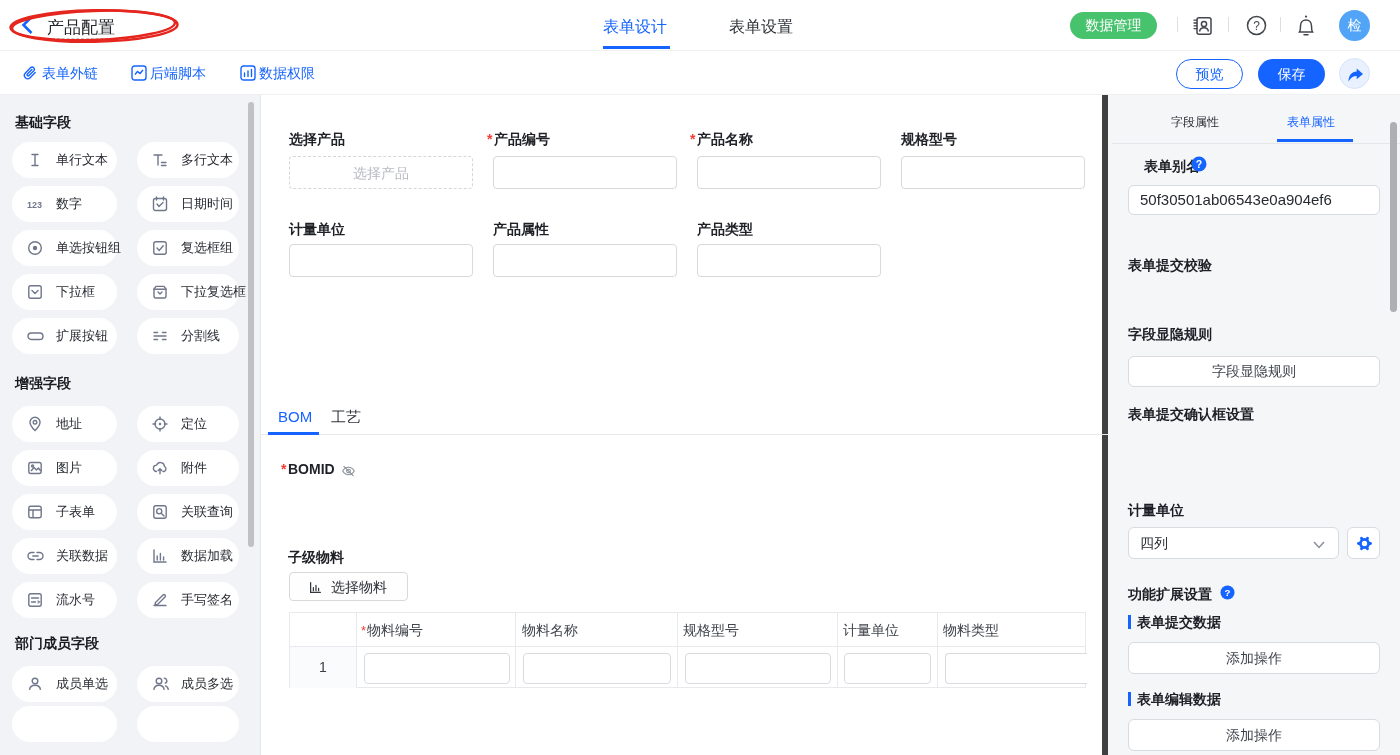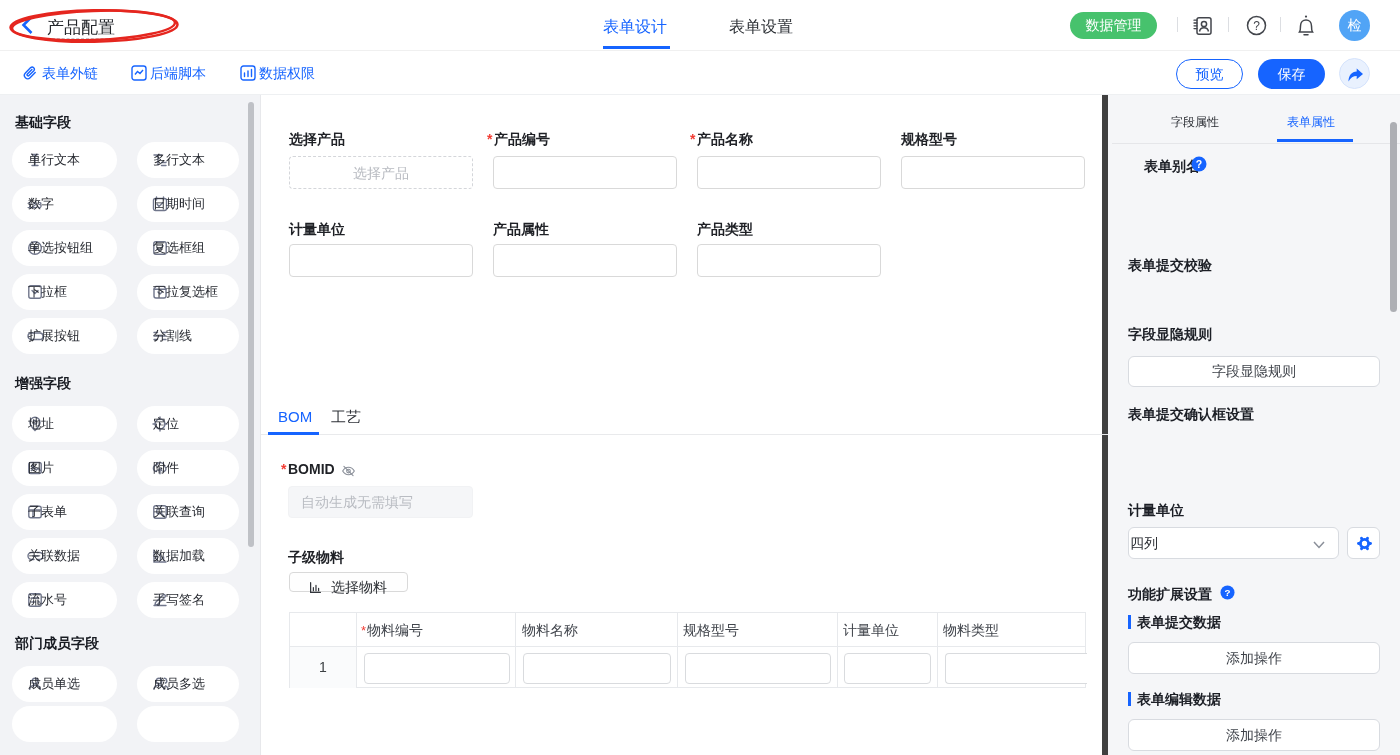--- a/index.html
+++ b/index.html
@@ -24,21 +24,21 @@
   .tlink { position:absolute; top:14px; color:#1664ff; font-size:14px; }
   .tlico { position:absolute; top:14px; }
   #btnpreview { position:absolute; left:1176px; top:8px; width:67px; height:30px; border:1px solid #1664ff; border-radius:16px; color:#1664ff; text-align:center; line-height:28px; font-size:14px; background:#fff; }
   #btnsave { position:absolute; left:1258px; top:8px; width:67px; height:30px; border-radius:16px; color:#fff; text-align:center; line-height:30px; font-size:14px; background:#1664ff; }
   #btnshare { position:absolute; left:1339px; top:7px; width:31px; height:31px; border-radius:50%; background:#e9f1fe; border:1px solid #d5e3fc; }
   
   #sidebar { position:absolute; left:0; top:95px; width:261px; height:660px; background:#f2f3f6; border-right:1px solid #e7e8eb; overflow:hidden; }
   .shead { position:absolute; left:15px; font-size:14px; font-weight:bold; color:#181b22; line-height:1; }
   .pill { position:absolute; height:36px; border-radius:18px; background:#fff; font-size:13px; color:#272a31; }
   .pill svg { position:absolute; left:15px; top:10px; }
-  .pill span { position:absolute; left:16px; top:11px; line-height:14px; white-space:nowrap; }
+  .pill span { position:absolute; left:44px; top:11px; line-height:14px; white-space:nowrap; }
   .pc1 { left:12px; width:105px; }
   .pc2 { left:137px; width:102px; }
   #sbthumb { position:absolute; left:248px; top:7px; width:6px; height:445px; border-radius:3px; background:#bfc1c6; }
   #sbbottom { position:absolute; left:0; top:622px; width:260px; height:38px; background:#fff; box-shadow:0 -2px 6px rgba(0,0,0,0.05); }
   
   #canvas { position:absolute; left:261px; top:95px; width:847px; height:660px; background:#fff; border-right:6px solid #404040; }
   .flabel { position:absolute; font-size:14px; font-weight:bold; color:#1f2126; white-space:nowrap; line-height:1; }
   .req:before { content:"*"; position:absolute; left:-7px; top:0px; color:#f23c33; font-weight:bold; }
   .finput { position:absolute; width:184px; height:33px; border:1px solid #d9d9d9; border-radius:4px; background:#fff; }
   
@@ -353,24 +353,23 @@
   <div style="position:absolute; left:7px; top:337px; width:51px; height:3px; background:#1664ff;"></div>
 
   <div class="flabel req" style="left:27px; top:367px;">BOMID</div>
   <svg width="15" height="12" viewBox="0 0 18 14" style="position:absolute; left:80px; top:370px;">
       <g stroke="#8a8f99" fill="none" stroke-width="1.3">
         <path d="M2 7 C3.8 4 6.2 2.5 9 2.5 C11.8 2.5 14.2 4 16 7 C14.2 10 11.8 11.5 9 11.5 C6.2 11.5 3.8 10 2 7 Z"></path>
         <circle cx="9" cy="7" r="2.2"></circle>
         <path d="M3.5 1.5 L14.5 12.5" stroke-linecap="round"></path>
       </g>
     </svg>
-  <div style="position:absolute; left:27px; top:391px; width:185px; height:32px; background:#f5f6f8; border:1px solid #f1f2f4; border-radius:4px; color:#b9bcc2; font-size:14px; line-height:30px; padding-left:12px;">自动生成无需填写</div>
 
   <div class="flabel" style="left:27px; top:455px;">子级物料</div>
-  <div style="position:absolute; left:28px; top:477px; width:119px; height:20px; border:1px solid #d9d9d9; border-radius:4px; background:#fefefe;">
+  <div style="position:absolute; left:28px; top:477px; width:119px; height:29px; border:1px solid #d9d9d9; border-radius:4px; background:#fefefe;">
     <svg width="13" height="13" viewBox="0 0 16 16" style="position:absolute;left:19px;top:8px">
         <g stroke="#33363c" fill="none" stroke-width="1.5" stroke-linecap="round">
           <path d="M2 2 v12 h12"></path>
           <path d="M5.4 12 v-4 M8.6 12 v-6.5 M11.8 12 v-3"></path>
         </g>
       </svg>
     <div style="position:absolute;left:41px;top:7px;font-size:14px;color:#2e3136;line-height:1.1">选择物料</div>
   </div>
 
   <div style="position:absolute; left:28px; top:517px; width:797px; height:76px; border:1px solid #e7e9ec;">
@@ -398,30 +397,31 @@
   <div class="ptab" style="left:63px; color:#2a2d33;">字段属性</div>
   <div class="ptab" style="left:179px; color:#1664ff;">表单属性</div>
   <div style="position:absolute; left:169px; top:44px; width:76px; height:3px; background:#1664ff;"></div>
   <div style="position:absolute; left:4px; top:48px; width:288px; border-bottom:1px solid #e5e6e9;"></div>
 
   <div class="plabel" style="top:64px;margin-left:16px;">表单别名</div>
   <svg width="16" height="16" viewBox="0 0 16 16" style="position:absolute;left:83px;top:61px">
       <circle cx="8" cy="8" r="7.5" fill="#1664ff"></circle>
       <text x="8" y="11.8" font-size="10.5" font-weight="bold" text-anchor="middle" fill="#fff" font-family="Liberation Sans">?</text>
     </svg>
+  <div class="pinput" style="top:90px; height:30px; color:#272a30; font-size:15px; line-height:28px; padding-left:11px;">50f30501ab06543e0a904ef6</div>
 
   <div class="plabel" style="top:147px;margin-top:16px;">表单提交校验</div>
 
   <div class="plabel" style="top:232px;">字段显隐规则</div>
   <div class="pbtn" style="top:261px;">字段显隐规则</div>
 
   <div class="plabel" style="top:312px;">表单提交确认框设置</div>
 
   <div class="plabel" style="top:408px;">计量单位</div>
-  <div class="pinput" style="top:432px; width:211px; height:32px; color:#272a30; line-height:30px; padding-left:1px;">四列
+  <div class="pinput" style="top:432px; width:211px; height:32px; color:#272a30; line-height:30px; padding-left:11px;">四列
     <svg width="12" height="8" viewBox="0 0 12 8" style="position:absolute;right:13px;top:13px">
         <path d="M1 1 L6 6.4 L11 1" fill="none" stroke="#8a8f99" stroke-width="1.5"></path>
       </svg>
   </div>
   <div style="position:absolute; left:239px; top:432px; width:33px; height:32px; background:#fff; border:1px solid #d8dbe0; border-radius:6px;">
     <svg width="15" height="15" viewBox="0 0 15 15" style="position:absolute;left:9px;top:8px">
         <g stroke="#1664ff" stroke-width="2.9" stroke-linecap="round">
           <line x1="11.80" y1="7.50" x2="13.50" y2="7.50"></line>
           <line x1="9.65" y1="11.22" x2="10.50" y2="12.70"></line>
           <line x1="5.35" y1="11.22" x2="4.50" y2="12.70"></line>

